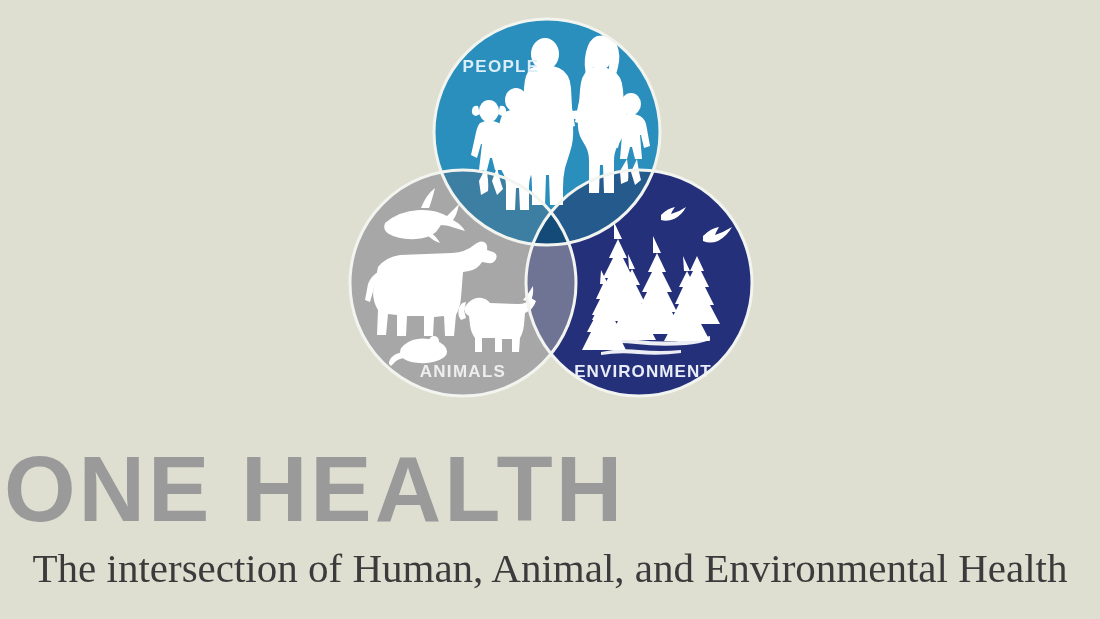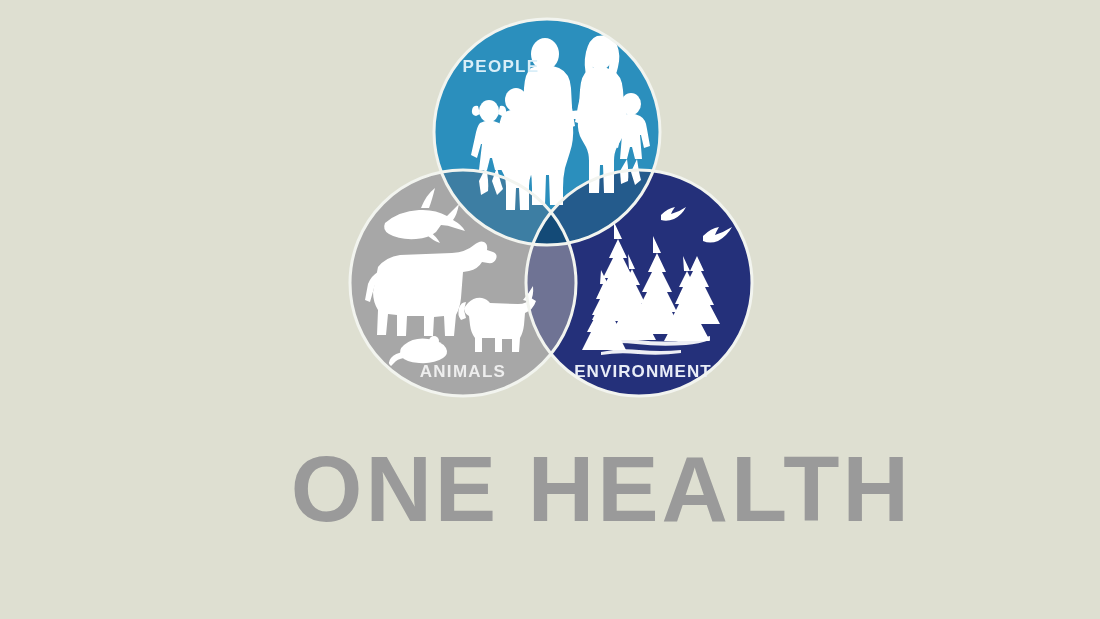--- a/index.html
+++ b/index.html
@@ -24,24 +24,24 @@
     position: absolute;
     left: 0;
     top: 0;
     width: 1100px;
     height: 430px;
   }
 
   
   #title {
     position: absolute;
-    left: 12px;
+    left: 4px;
     top: 443px;
     width: 900px;
-    text-align: right;
+    text-align: left;
     font-family: "Liberation Sans", sans-serif;
     font-weight: bold;
     font-size: 92px;
     letter-spacing: 3px;
     color: #9a9a9a;
     line-height: 1;
     white-space: nowrap;
   }
 
   
@@ -210,14 +210,15 @@
     </g>
 
     <text x="643" y="377" text-anchor="middle" font-family="Liberation Sans, sans-serif" font-size="17" font-weight="bold" letter-spacing="1.1" fill="#e9edf7">ENVIRONMENT</text>
 
     <circle cx="547" cy="132" r="113" fill="none" stroke="#f2f4ef" stroke-width="3"></circle>
     <circle cx="463" cy="283" r="113" fill="none" stroke="#f2f4ef" stroke-width="3"></circle>
     <circle cx="639" cy="283" r="113" fill="none" stroke="#f2f4ef" stroke-width="3"></circle>
   </svg>
 
   <div id="title" style="color: rgb(154, 154, 154);">ONE HEALTH</div>
+  <div id="subtitle" style="color: rgb(59, 59, 59);">The intersection of Human, Animal, and Environmental Health</div>
 
 </div>
 
 </body></html>

